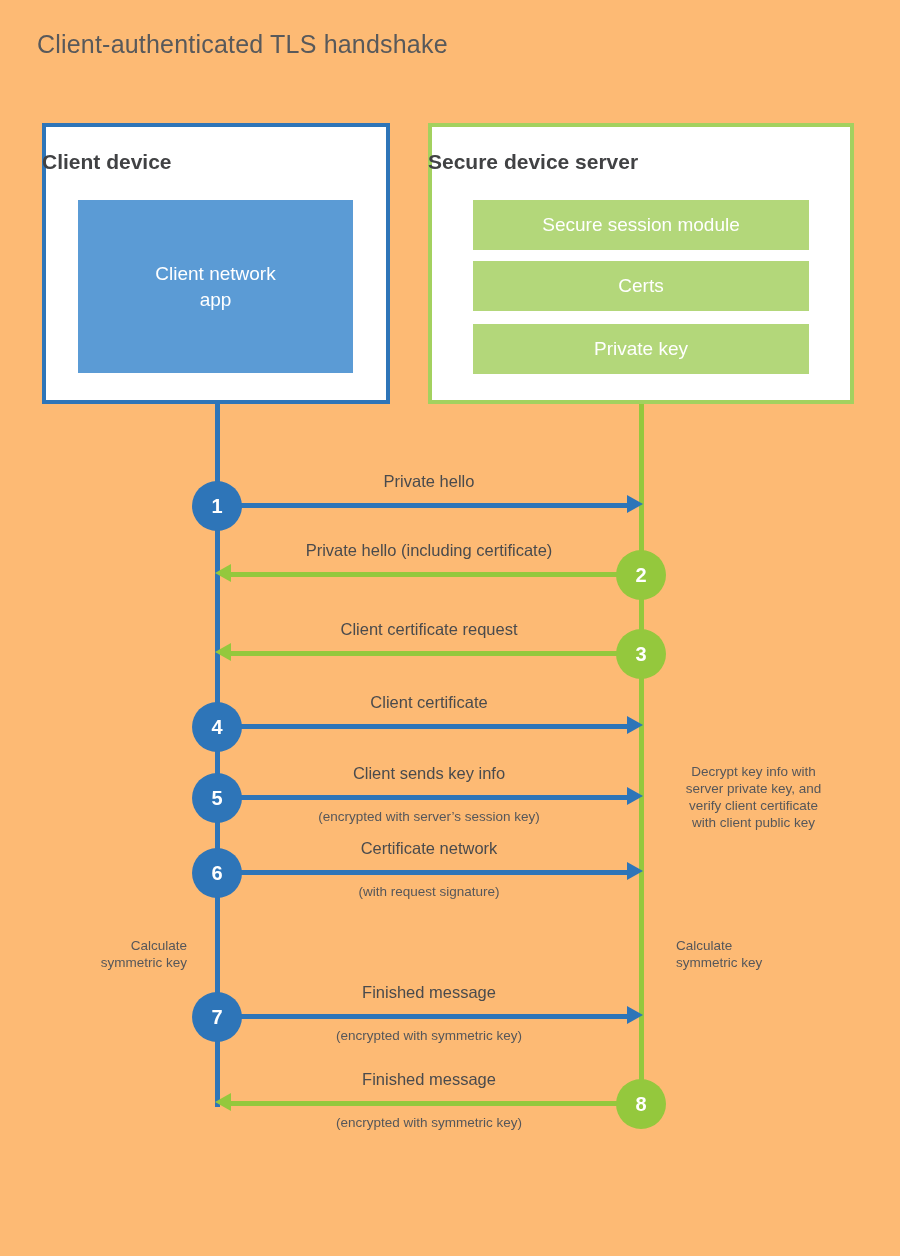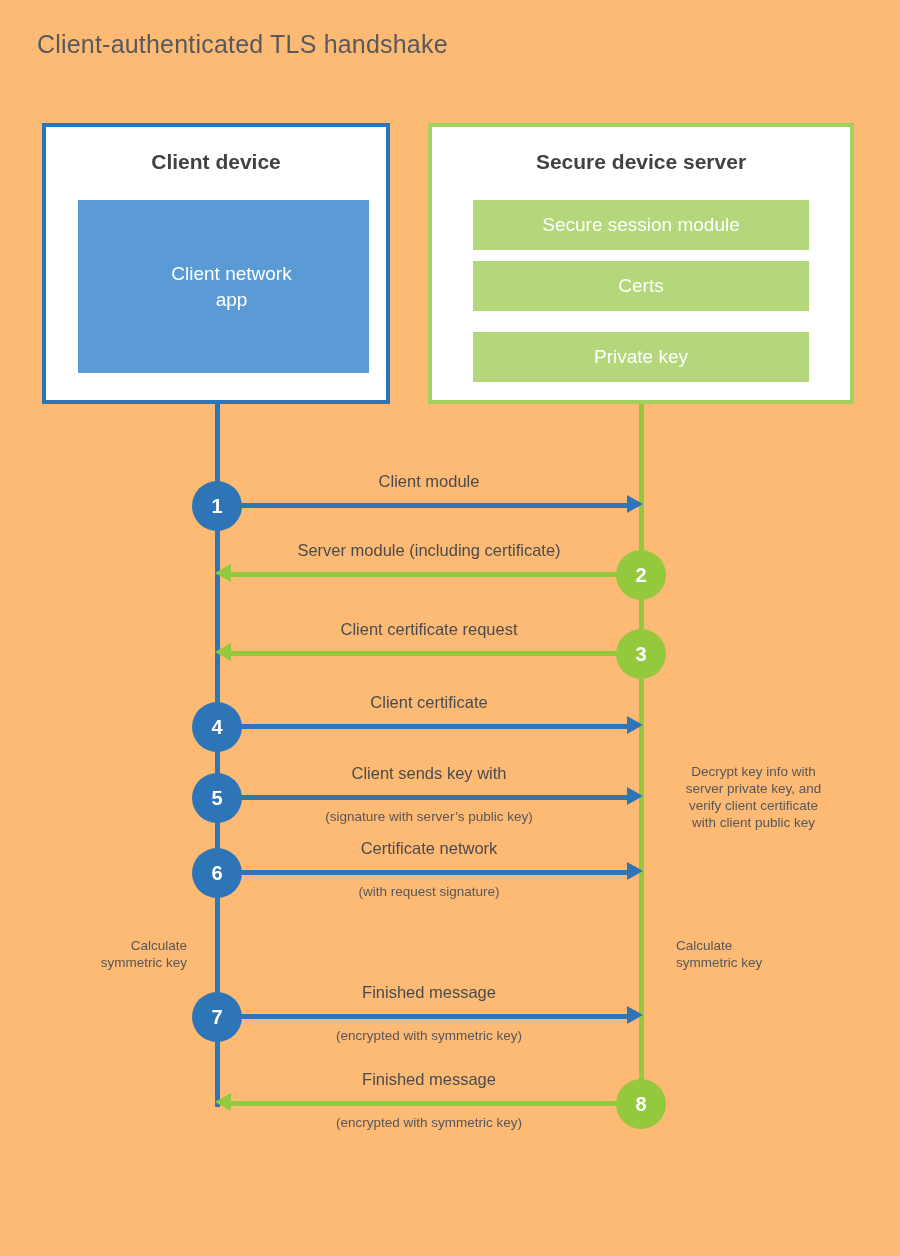--- a/index.html
+++ b/index.html
@@ -9,35 +9,35 @@
   }
   .title{
     position:absolute;left:37px;top:30px;font-size:25px;font-weight:300;
     color:#58595b;letter-spacing:.2px;
   }
   
   .actor-box{position:absolute;top:123px;height:281px;box-sizing:border-box;background:#fff;}
   .client-box{left:42px;width:348px;border:4px solid #2e75b8;}
   .server-box{left:428px;width:426px;border:4px solid #a3d15f;}
   .actor-heading{
-    position:absolute;top:150px;text-align:center;font-size:21px;font-weight:bold;color:#414244;
+    position:absolute;top:150px;text-align:left;font-size:21px;font-weight:bold;color:#414244;
   }
   .client-heading{left:42px;width:348px;}
   .server-heading{left:428px;width:426px;}
   .client-app{
     position:absolute;left:78px;top:200px;width:275px;height:173px;background:#5b9bd5;
     display:flex;align-items:center;justify-content:center;text-align:center;
-    color:#fff;font-size:19px;line-height:26px;white-space:pre-line;padding-left:16px;
+    color:#fff;font-size:19px;line-height:26px;white-space:pre-line;
   }
   .server-bar{
     position:absolute;left:473px;width:336px;height:50px;background:#b3d77a;
     display:flex;align-items:center;justify-content:center;
     color:#fff;font-size:19px;
   }
-  .bar-0{top:200px;} .bar-1{top:261px;} .bar-2{top:324px;margin-top:8px;}
+  .bar-0{top:200px;} .bar-1{top:261px;} .bar-2{top:324px;}
   
   .vline{position:absolute;top:404px;width:5px;}
   .vline-client{left:215px;height:703px;background:#2e75b8;}
   .vline-server{left:639px;height:700px;background:#94c83d;}
   
   .step .line{position:absolute;top:calc(var(--y) - 3px);width:411px;height:5px;}
   .step.blue .line{left:217px;background:#2e75b8;}
   .step.green .line{left:230px;background:#94c83d;}
   .step .head{
     position:absolute;top:calc(var(--y) - 11px);width:0;height:0;
@@ -81,53 +81,53 @@
   <div class="actor-box server-box"></div>
   <div class="actor-heading server-heading">Secure device server</div>
   <div class="server-bar bar-1">Certs</div>
   <div class="server-bar bar-0">Secure session module</div>
   <div class="server-bar bar-2">Private key</div>
 
   <div class="vline vline-client"></div>
   <div class="vline vline-server"></div>
 
   <div class="step blue" style="--y:506px">
-    <div class="label">Client module</div>
+    <div class="label">Private hello</div>
     <div class="line"></div>
     <div class="head"></div>
     <div class="circle">1</div>
   </div>
 
   <div class="step green" style="--y:575px">
-    <div class="label">Server module (including certificate)</div>
+    <div class="label">Private hello (including certificate)</div>
     <div class="line"></div>
     <div class="head"></div>
     <div class="circle">2</div>
   </div>
 
   <div class="step green" style="--y:654px">
     <div class="label">Client certificate request</div>
     <div class="line"></div>
     <div class="head"></div>
     <div class="circle">3</div>
   </div>
 
   <div class="step blue" style="--y:727px">
     <div class="label">Client certificate</div>
     <div class="line"></div>
     <div class="head"></div>
     <div class="circle">4</div>
   </div>
 
   <div class="step blue" style="--y:798px">
-    <div class="label">Client sends key with</div>
+    <div class="label">Client sends key info</div>
     <div class="line"></div>
     <div class="head"></div>
     <div class="circle">5</div>
-    <div class="sub">(signature with server’s public key)</div>
+    <div class="sub">(encrypted with server’s session key)</div>
   </div>
 
   <div class="step blue" style="--y:873px">
     <div class="label">Certificate network</div>
     <div class="line"></div>
     <div class="head"></div>
     <div class="circle">6</div>
     <div class="sub">(with request signature)</div>
   </div>
 

